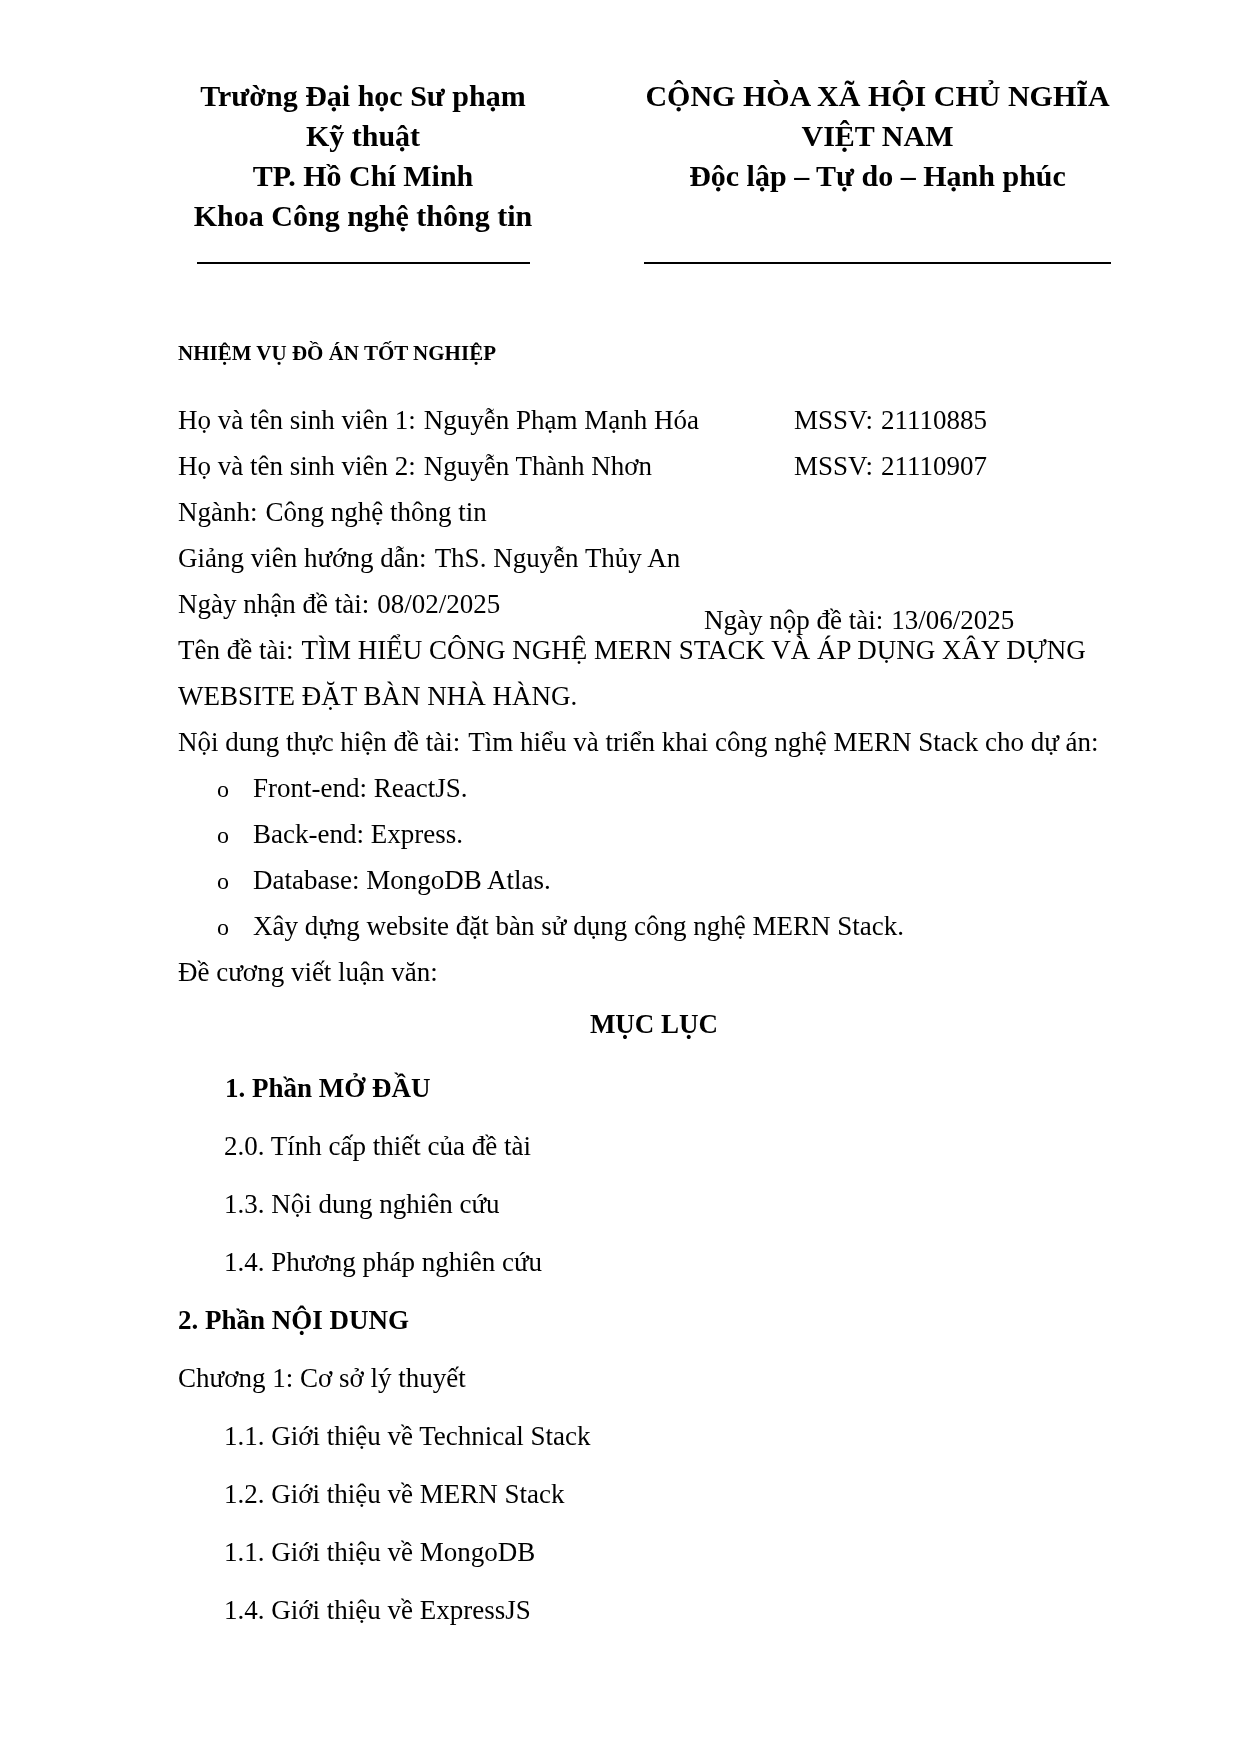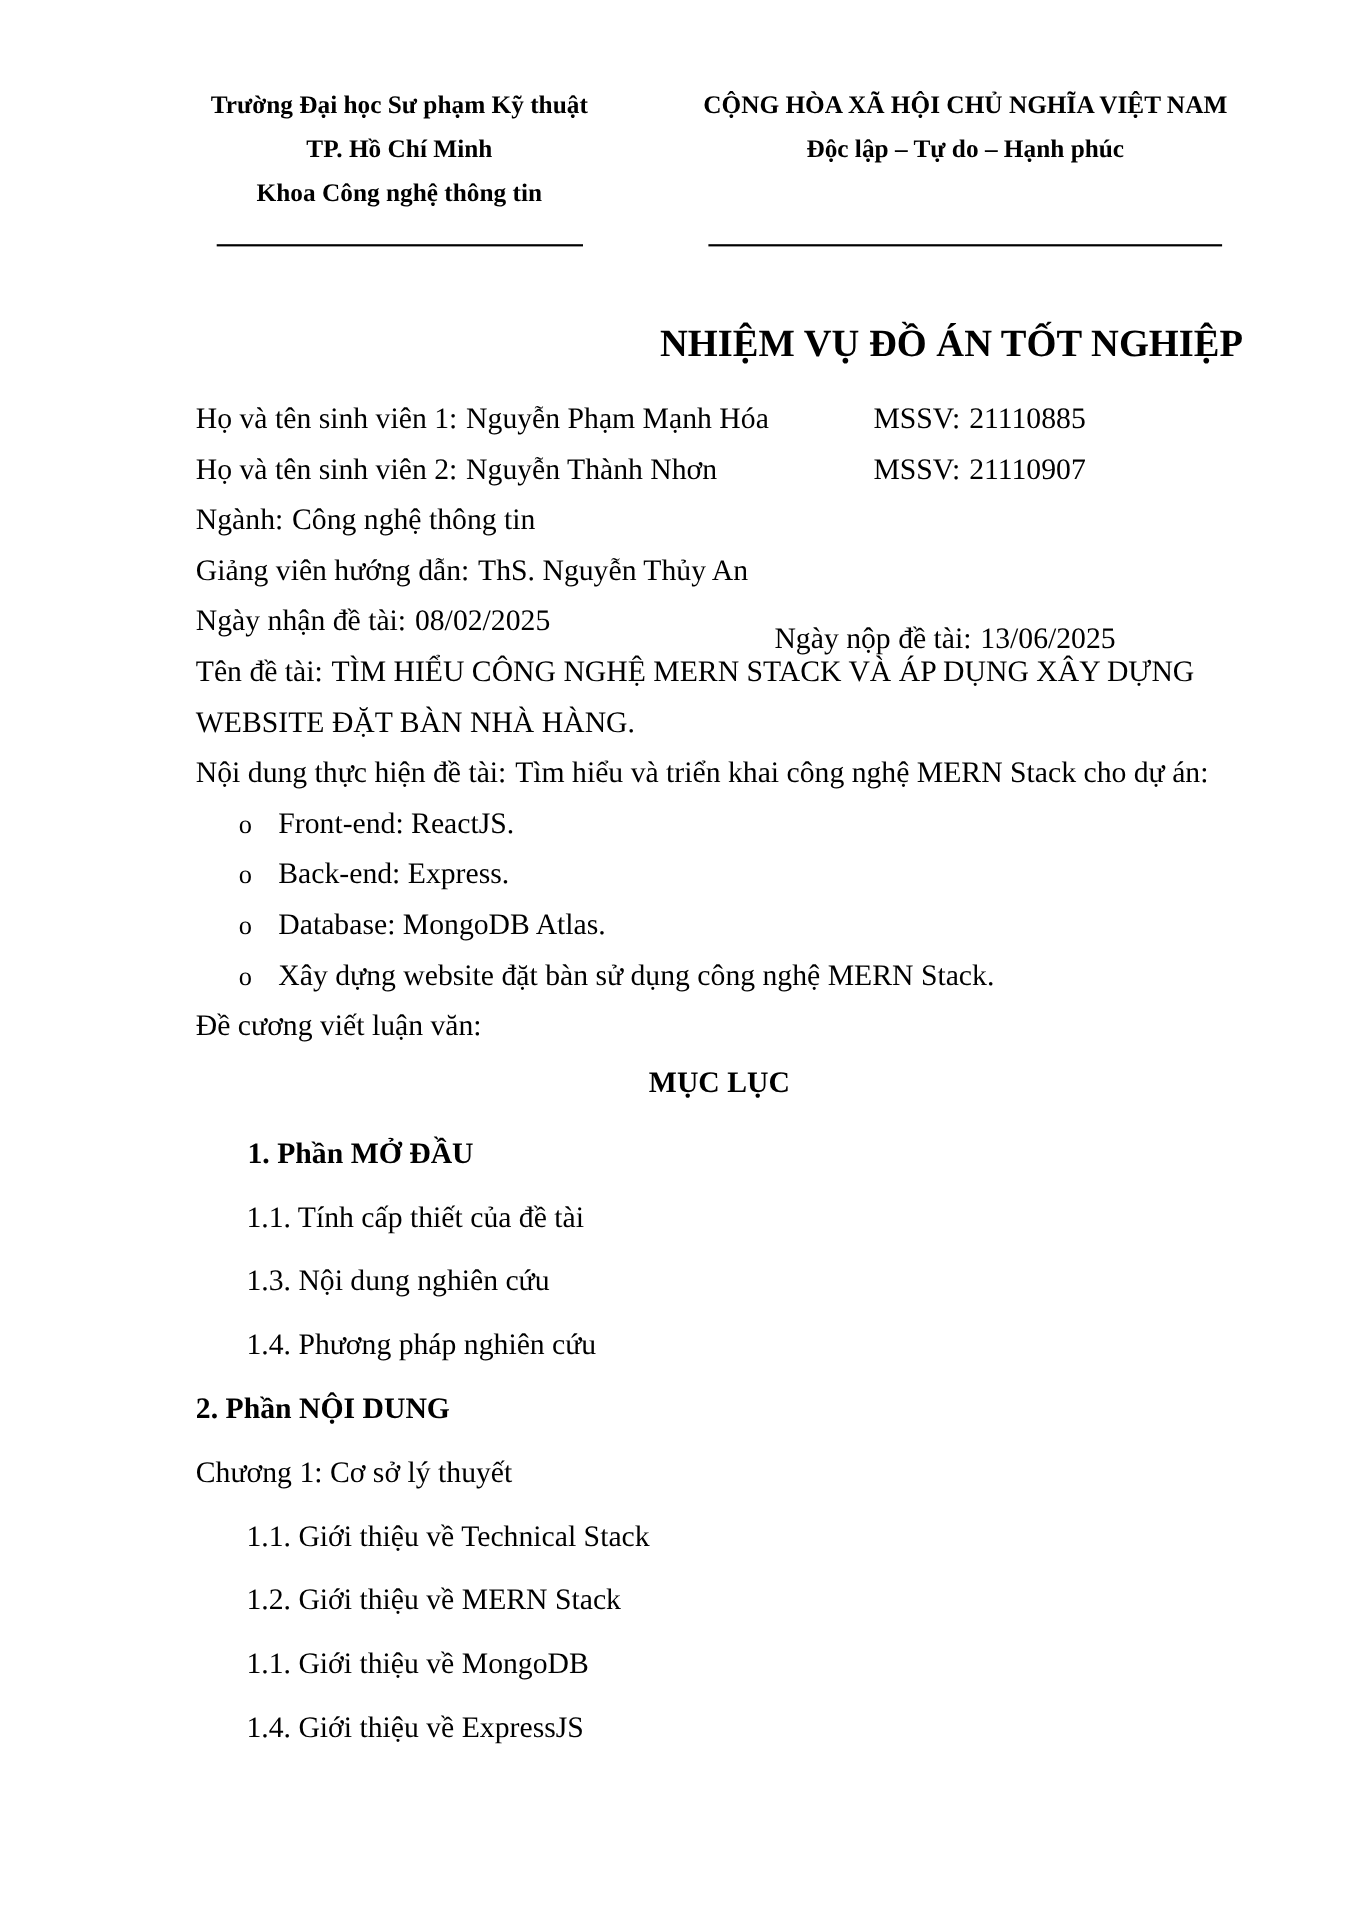--- a/index.html
+++ b/index.html
@@ -13,33 +13,33 @@
     font-size:27px;
     overflow:hidden;
   }
   .content {
     position:absolute; inset:0;
     padding:76px 110px 0 178px;
     box-sizing:border-box;
   }
   
   .header-row { display:flex; justify-content:space-between; align-items:flex-start; }
-  .hcol { text-align:center; font-weight:bold; font-size:23px; line-height:40px; }
+  .hcol { text-align:center; font-weight:bold; font-size:30px; line-height:40px; }
   .hcol-left  { width:370px; }
   .hcol-right { width:505px;text-align:center; }
   .rules-row { display:flex; justify-content:space-between; margin-top:26px; }
   .rules-row .hcol { line-height:0; }
   .rule { height:0; border-top:2px solid #000; margin:0 auto; }
   .rule-left  { width:333px; }
   .rule-right { width:467px; }
   
   .title {
     margin:69px 0 0 0;
-    text-align:right;
-    font-size:35px; font-weight:bold;
+    text-align:left;
+    font-size:21px; font-weight:bold;
     line-height:40px;
   }
   
   .info { margin-top:24px; }
   .info .line { position:relative; height:46px; line-height:46px; white-space:nowrap; }
   .lbl { font-weight:normal; margin-right:8px; }
   .col2      { position:absolute; left:616px; top:0; }
   .col2-date { position:absolute; left:526px; top:16px; }
   .bullet { padding-left:39px; }
   .bullet .marker { display:inline-block; width:36px; font-size:24px; }
@@ -119,21 +119,21 @@
         <span class="marker">o</span><span>Xây dựng website đặt bàn sử dụng công nghệ MERN Stack.</span>
       </div>
       <div class="line">
         <span class="lbl">Đề cương viết luận văn:</span>
       </div>
     </div>
 
     <div class="toc">
       <div class="line center b">MỤC LỤC</div>
       <div class="line b sec-gap">1. Phần MỞ ĐẦU</div>
-      <div class="line ind">1.1. Tính cấp thiết của đề tài</div>
+      <div class="line ind">2.0. Tính cấp thiết của đề tài</div>
       <div class="line ind">1.3. Nội dung nghiên cứu</div>
       <div class="line ind">1.4. Phương pháp nghiên cứu</div>
       <div class="line b">2. Phần NỘI DUNG</div>
       <div class="line">Chương 1: Cơ sở lý thuyết</div>
       <div class="line ind">1.1. Giới thiệu về Technical Stack</div>
       <div class="line ind">1.2. Giới thiệu về MERN Stack</div>
       <div class="line ind">1.1. Giới thiệu về MongoDB</div>
       <div class="line ind">1.4. Giới thiệu về ExpressJS</div>
     </div>
 

